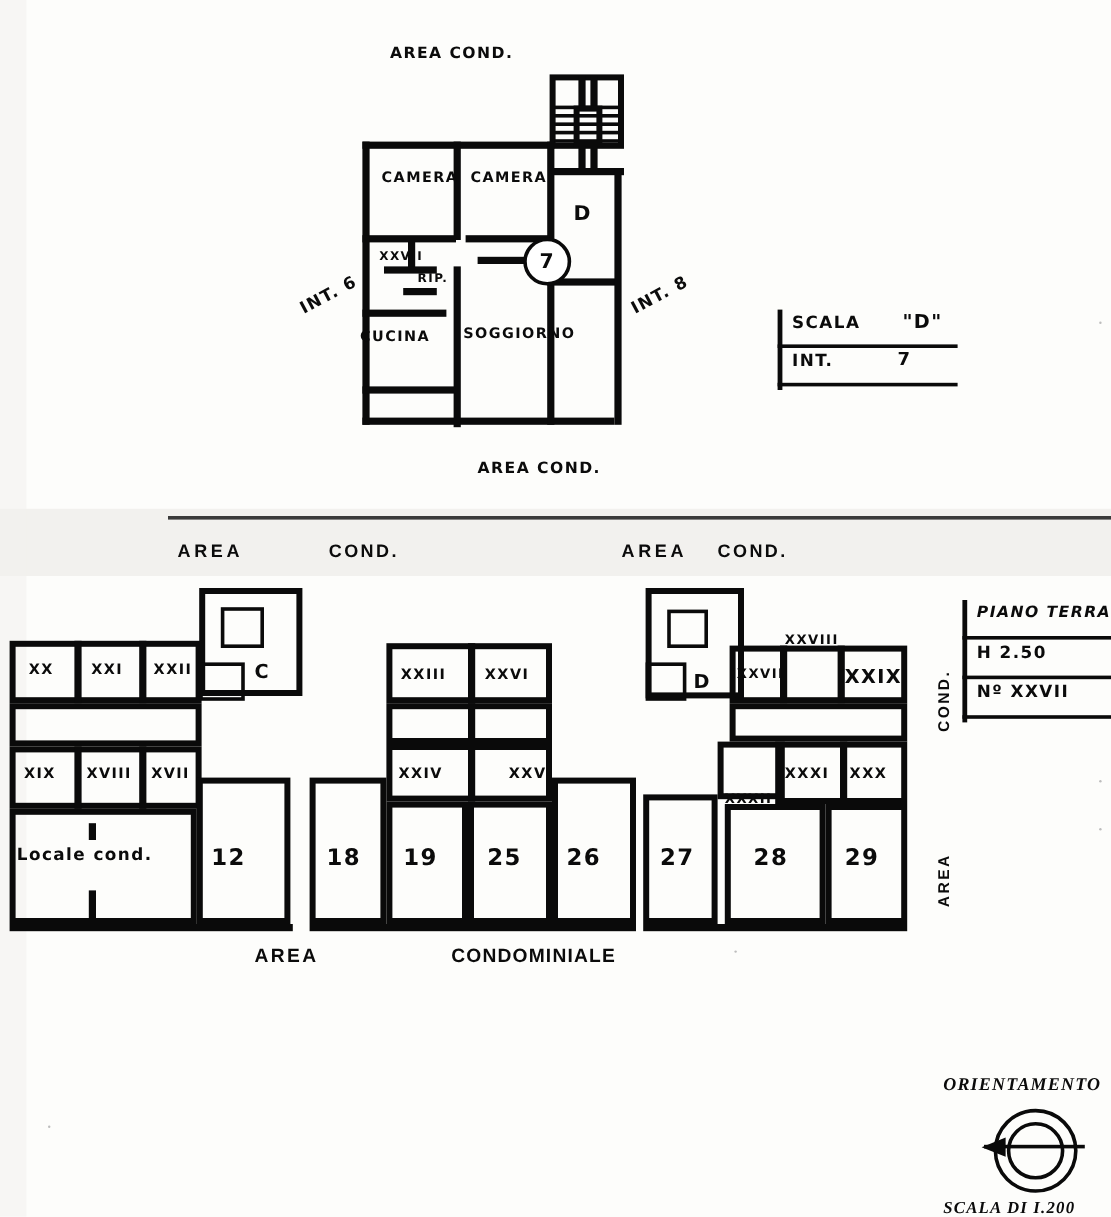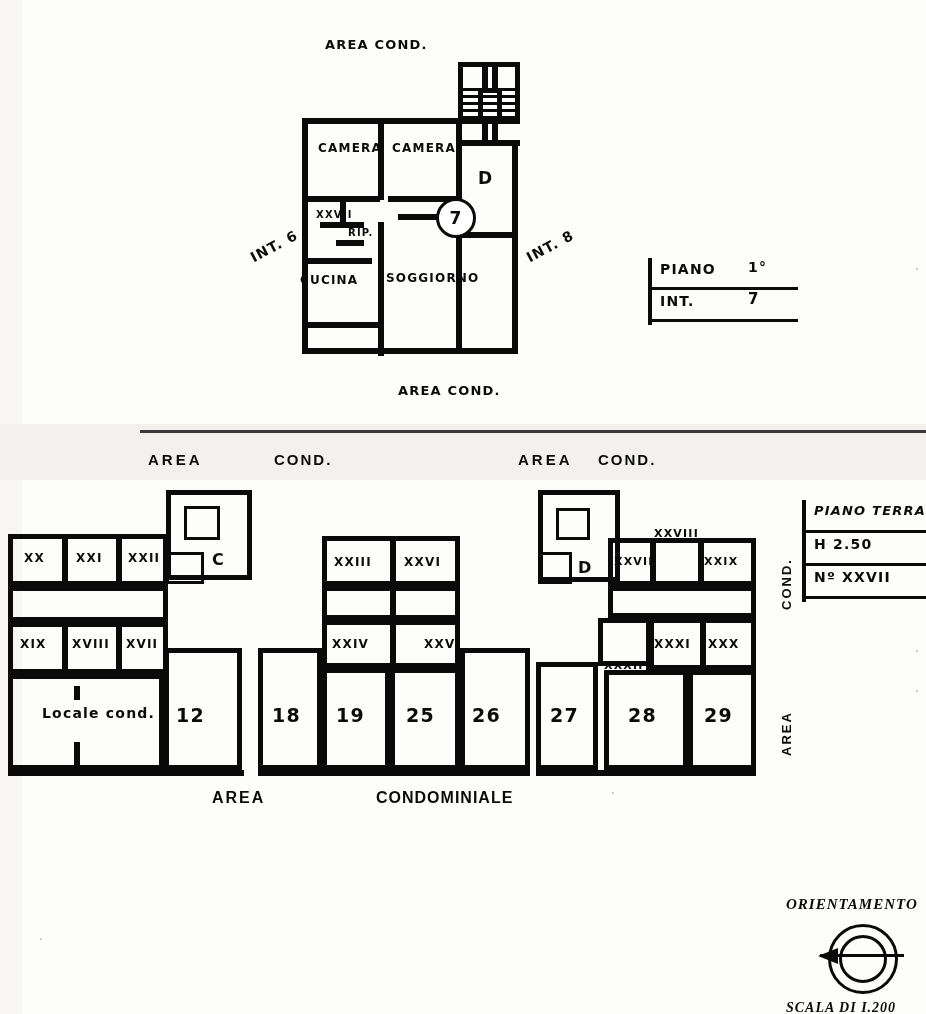--- a/index.html
+++ b/index.html
@@ -131,22 +131,22 @@
 
     <div class="lbl hand rot-d" style="left:248px;top:252px;font-size:14px;">INT. 6</div>
     <div class="lbl hand rot-d" style="left:524px;top:252px;font-size:14px;">INT. 8</div>
 
     <div class="lbl hand" style="left:398px;top:384px;font-size:13px;">AREA COND.</div>
   </div>
 
   <div class="tbl" style="left:648px;top:258px;width:150px;">
     <div class="lft"></div>
     <div class="row">
-      <span class="k hand" style="font-size:14px;">PIANO</span>
-      <span class="v hand" style="left:100px;font-size:14px;">1°</span>
+      <span class="k hand" style="font-size:14px;">SCALA</span>
+      <span class="v hand" style="left:104px;font-size:16px;">"D"</span>
     </div>
     <div class="row">
       <span class="k hand" style="font-size:14px;">INT.</span>
       <span class="v hand" style="left:100px;font-size:15px;">7</span>
     </div>
   </div>
 
   <div class="divider" style="left:140px;top:430px;width:786px;"></div>
 
   <div>
@@ -178,21 +178,21 @@
     <div class="room thick" style="left:8px;top:622px;width:160px;height:52px;"></div>
     <div class="w wall-v" style="left:62px;top:622px;height:52px;"></div>
     <div class="w wall-v" style="left:116px;top:622px;height:52px;"></div>
     <div class="lbl hand" style="left:20px;top:638px;font-size:12px;">XIX</div>
     <div class="lbl hand" style="left:72px;top:638px;font-size:12px;">XVIII</div>
     <div class="lbl hand" style="left:126px;top:638px;font-size:12px;">XVII</div>
 
     <div class="room thick" style="left:8px;top:674px;width:156px;height:96px;"></div>
     <div class="w wall-v" style="left:74px;top:686px;height:14px;"></div>
     <div class="w wall-v" style="left:74px;top:742px;height:28px;"></div>
-    <div class="lbl hand" style="left:14px;top:706px;font-size:14px;padding-left:28px;">Locale cond.</div>
+    <div class="lbl hand" style="left:14px;top:706px;font-size:14px;">Locale cond.</div>
 
     <div class="room thick" style="left:164px;top:648px;width:78px;height:122px;"></div>
     <div class="lbl hand" style="left:176px;top:706px;font-size:19px;">12</div>
 
     <div class="room thick" style="left:322px;top:536px;width:138px;height:50px;"></div>
     <div class="w wall-v" style="left:390px;top:536px;height:50px;"></div>
     <div class="lbl hand" style="left:334px;top:556px;font-size:12px;">XXIII</div>
     <div class="lbl hand" style="left:404px;top:556px;font-size:12px;">XXVI</div>
 
     <div class="room thick" style="left:322px;top:586px;width:138px;height:34px;"></div>
@@ -213,21 +213,21 @@
     <div class="lbl hand" style="left:406px;top:706px;font-size:19px;">25</div>
 
     <div class="room thick" style="left:460px;top:648px;width:70px;height:122px;"></div>
     <div class="lbl hand" style="left:472px;top:706px;font-size:19px;">26</div>
 
     <div class="room thick" style="left:608px;top:538px;width:148px;height:48px;"></div>
     <div class="w wall-v" style="left:650px;top:538px;height:48px;"></div>
     <div class="w wall-v" style="left:698px;top:538px;height:48px;"></div>
     <div class="lbl hand" style="left:614px;top:556px;font-size:11px;">XXVII</div>
     <div class="lbl hand" style="left:654px;top:528px;font-size:11px;">XXVIII</div>
-    <div class="lbl hand" style="left:704px;top:556px;font-size:11px;">XXIX</div>
+    <div class="lbl hand" style="left:704px;top:556px;font-size:16px;">XXIX</div>
 
     <div class="room thick" style="left:608px;top:586px;width:148px;height:32px;"></div>
 
     <div class="room thick" style="left:598px;top:618px;width:56px;height:48px;"></div>
     <div class="lbl hand" style="left:604px;top:660px;font-size:11px;">XXXII</div>
 
     <div class="room thick" style="left:646px;top:618px;width:110px;height:52px;"></div>
     <div class="w wall-v" style="left:700px;top:618px;height:52px;"></div>
     <div class="lbl hand" style="left:654px;top:638px;font-size:12px;">XXXI</div>
     <div class="lbl hand" style="left:708px;top:638px;font-size:12px;">XXX</div>

